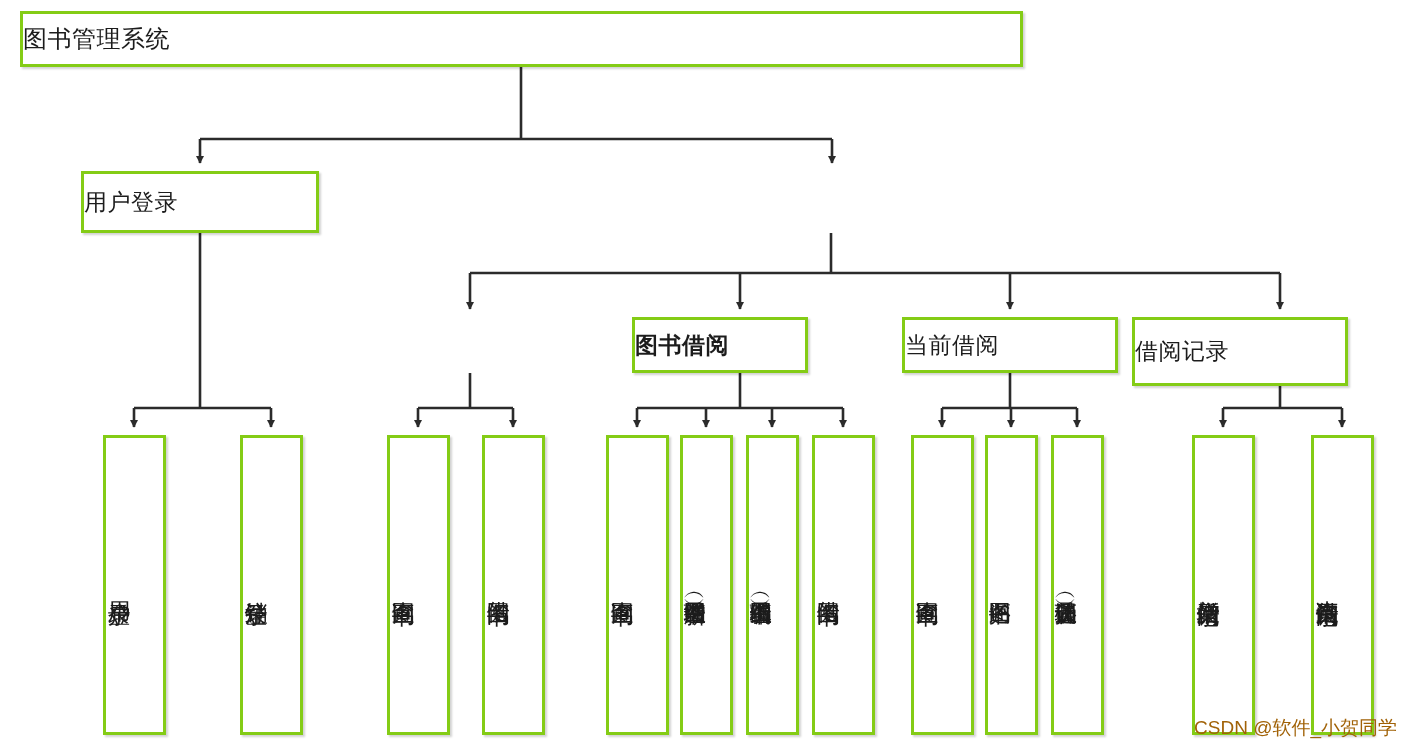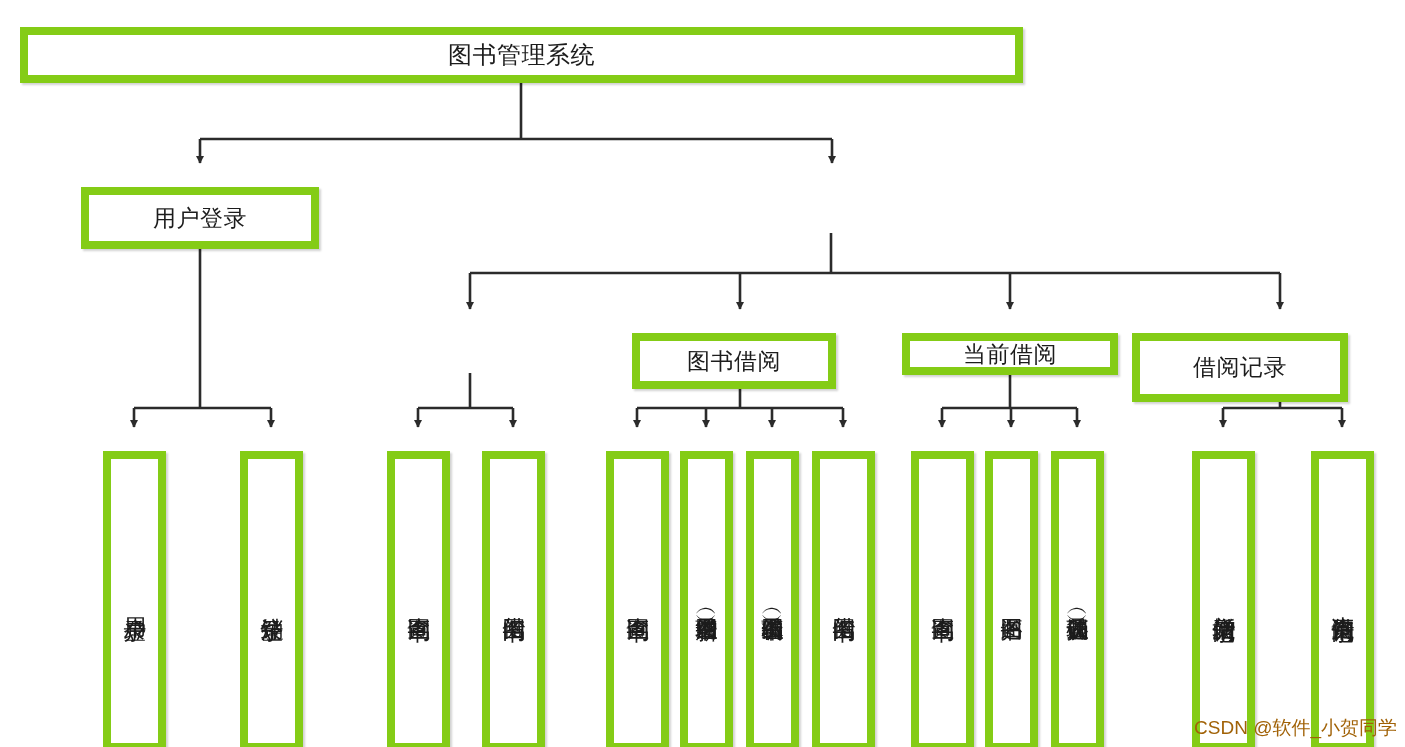--- a/index.html
+++ b/index.html
@@ -25,26 +25,24 @@
     position: absolute;
     left: 0; top: 0;
     width: 1405px;
     height: 747px;
     pointer-events: none;
   }
   .node {
     position: absolute;
     box-sizing: border-box;
     background: #ffffff;
-    border: 8px solid #84cc16;
+    border: 3px solid #84cc16;
     display: flex;
     align-items: center;
-    justify-content: center;
     box-shadow: 2px 2px 2px rgba(0,0,0,0.18);
-    margin-top: 16px;
   }
   .node .label {
     display: block;
     text-align: center;
     line-height: 1.22;
     letter-spacing: 0.5px;
     color: #1c1c1c;
   }
   .node.horiz .label {
     font-size: 23px;
@@ -141,25 +139,25 @@
   <div class="node root horiz" style="left:20px; top:11px; width:1003px; height:56px;">
     <span class="label">图书管理系统</span>
   </div>
 
   <div class="node horiz" style="left:81px; top:171px; width:238px; height:62px;">
     <span class="label">用户登录</span>
   </div>
 
 
 
-  <div class="node horiz" style="left:632px; top:317px; width:204px; height:56px;">
+  <div class="node horiz" style="left:632px; top:317px; width:176px; height:56px;font-weight:bold;">
     <span class="label">图书借阅</span>
   </div>
 
-  <div class="node horiz" style="left:902px; top:317px; width:216px; height:42px;">
+  <div class="node horiz" style="left:902px; top:317px; width:216px; height:56px;">
     <span class="label">当前借阅</span>
   </div>
 
   <div class="node horiz" style="left:1132px; top:317px; width:216px; height:69px;">
     <span class="label">借阅记录</span>
   </div>
 
   <div class="node vert" style="left:103px; top:435px; width:63px; height:300px;">
     <span class="label">用户登录</span>
   </div>

